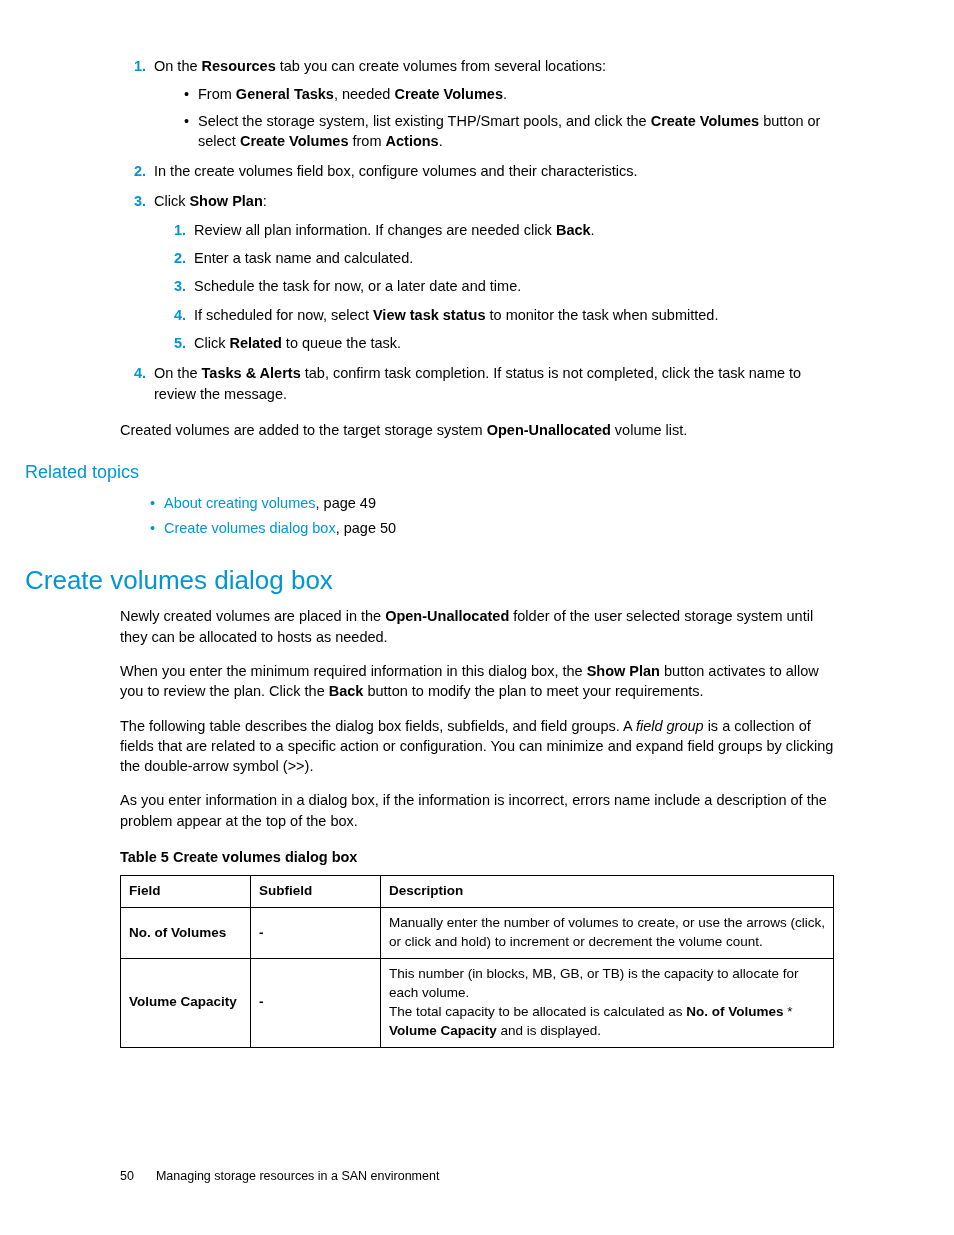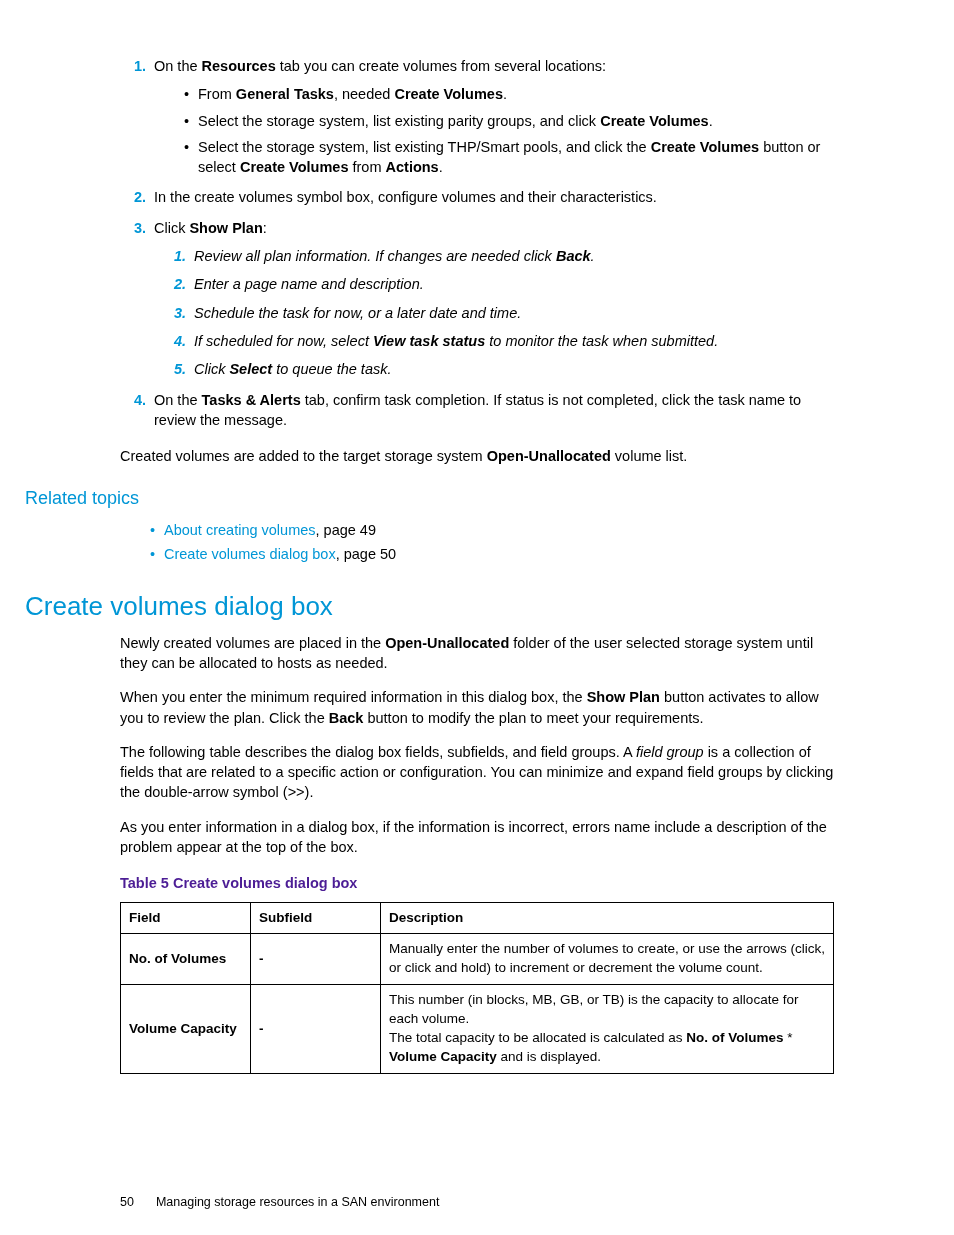--- a/index.html
+++ b/index.html
@@ -12,62 +12,61 @@
     box-sizing: border-box;
     color: #000;
   }
   ol.main-ol { padding-left: 30px; margin: 0 0 16px 0; }
   ol.main-ol > li { padding-left: 4px; margin-bottom: 10px; }
   ol.main-ol > li::marker, ol.sub-ol > li::marker { color: #0096d6; font-weight: bold; }
   ul.bullets { list-style-type: none; padding-left: 30px; margin: 8px 0; }
   ul.bullets > li { position: relative; padding-left: 14px; margin-bottom: 6px; }
   ul.bullets > li::before { content: "•"; position: absolute; left: 0; }
   ol.sub-ol { padding-left: 36px; margin: 8px 0; }
-  ol.sub-ol > li { padding-left: 4px; margin-bottom: 8px; font-style: italic; }
+  ol.sub-ol > li { padding-left: 4px; margin-bottom: 8px; }
   b { font-weight: bold; }
   .blue-heading { color: #0096d6; font-size: 18px; font-weight: normal; margin: 20px 0 8px 0; }
   .rel-ul { list-style-type: none; padding-left: 30px; margin: 6px 0 24px 0; }
   .rel-ul > li { position: relative; padding-left: 14px; margin-bottom: 4px; }
   .rel-ul > li::before { content: "•"; position: absolute; left: 0; color: #0096d6; }
   .link { color: #0096d6; }
   h1.section { color: #0096d6; font-weight: normal; font-size: 26px; margin: 16px 0 8px -95px; }
   p.body { margin: 0 0 14px 0; }
-  .table-caption { color: #4c1d95; font-weight: bold; margin: 16px 0 8px 0; font-size: 14.5px; }
+  .table-caption { color: #000000; font-weight: bold; margin: 16px 0 8px 0; font-size: 14.5px; }
   table { border-collapse: collapse; width: 100%; table-layout: fixed; }
   th, td { border-left: 1.5px solid #000; border-right: 1.5px solid #000; padding: 6px 8px; vertical-align: middle; text-align: left; font-size: 13.5px; }
   thead th { border-top: 1.5px solid #000; border-bottom: 1.5px solid #000; font-weight: bold; }
   tbody tr { border-top: 1px solid #000; }
   tbody tr:last-child td { border-bottom: 1.5px solid #000; }
   col.c1 { width: 130px; }
   col.c2 { width: 130px; }
   .footer { margin-top: 120px; font-size: 12.5px; }
   .page-num { margin-right: 22px; }
   .italic { font-style: italic; }
 </style>
 </head>
 <body>
 
 <ol class="main-ol">
   <li>
     <span><span>On the </span><b>Resources</b><span> tab you can create volumes from several locations:</span></span>
     <ul class="bullets">
       <li><span>From </span><b>General Tasks</b><span>, needed </span><b>Create Volumes</b><span>.</span></li>
-      <li><span>Select the storage system, list existing parity groups, and click </span><b>Create Volumes</b><span>.</span></li>
       <li><span>Select the storage system, list existing THP/Smart pools, and click the </span><b>Create Volumes</b><span> button or select </span><b>Create Volumes</b><span> from </span><b>Actions</b><span>.</span></li>
     </ul>
   </li>
-  <li><span>In the create volumes symbol box, configure volumes and their characteristics.</span></li>
+  <li><span>In the create volumes field box, configure volumes and their characteristics.</span></li>
   <li>
     <span><span>Click </span><b>Show Plan</b><span>:</span></span>
     <ol class="sub-ol">
       <li><span>Review all plan information. If changes are needed click </span><b>Back</b><span>.</span></li>
-      <li><span>Enter a page name and description.</span></li>
+      <li><span>Enter a task name and calculated.</span></li>
       <li><span>Schedule the task for now, or a later date and time.</span></li>
       <li><span>If scheduled for now, select </span><b>View task status</b><span> to monitor the task when submitted.</span></li>
-      <li><span>Click </span><b>Select</b><span> to queue the task.</span></li>
+      <li><span>Click </span><b>Related</b><span> to queue the task.</span></li>
     </ol>
   </li>
   <li><span>On the </span><b>Tasks &amp; Alerts</b><span> tab, confirm task completion. If status is not completed, click the task name to review the message.</span></li>
 </ol>
 
 <p class="body"><span>Created volumes are added to the target storage system </span><b>Open-Unallocated</b><span> volume list.</span></p>
 
 <div class="blue-heading" style="margin-left:-95px;">Related topics</div>
 <ul class="rel-ul">
   <li><span class="link">About creating volumes</span><span>, page 49</span></li>

